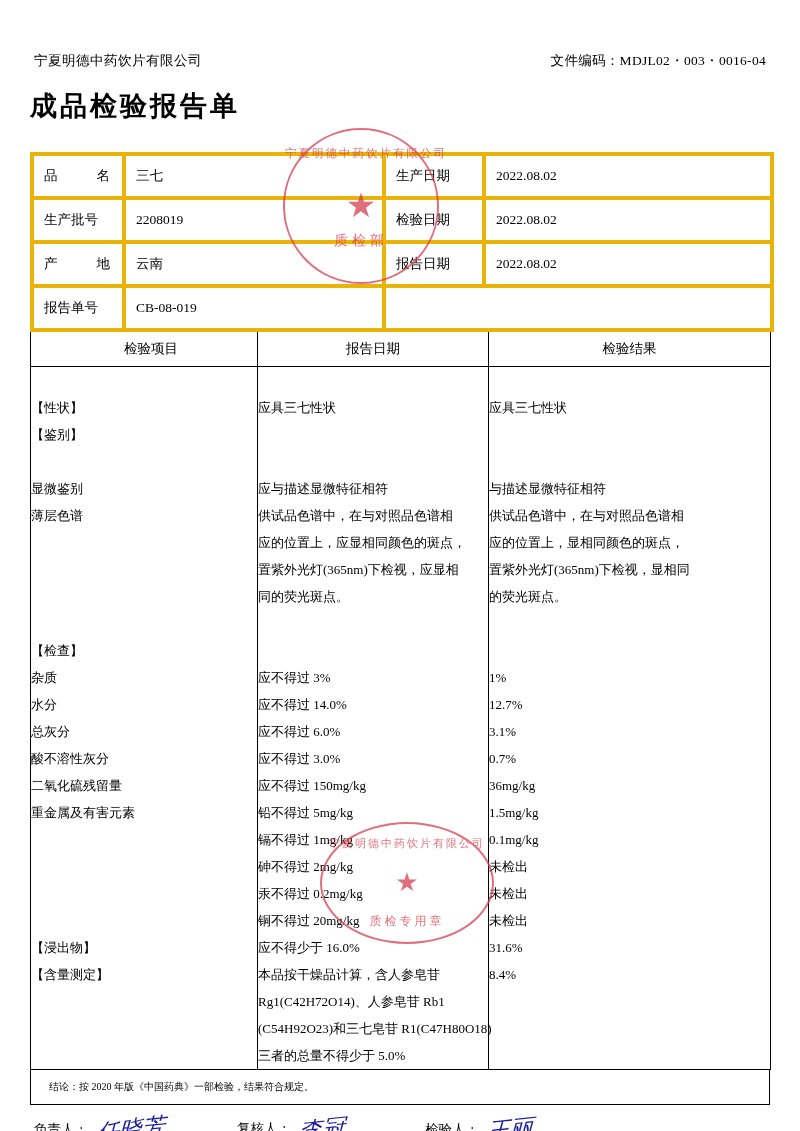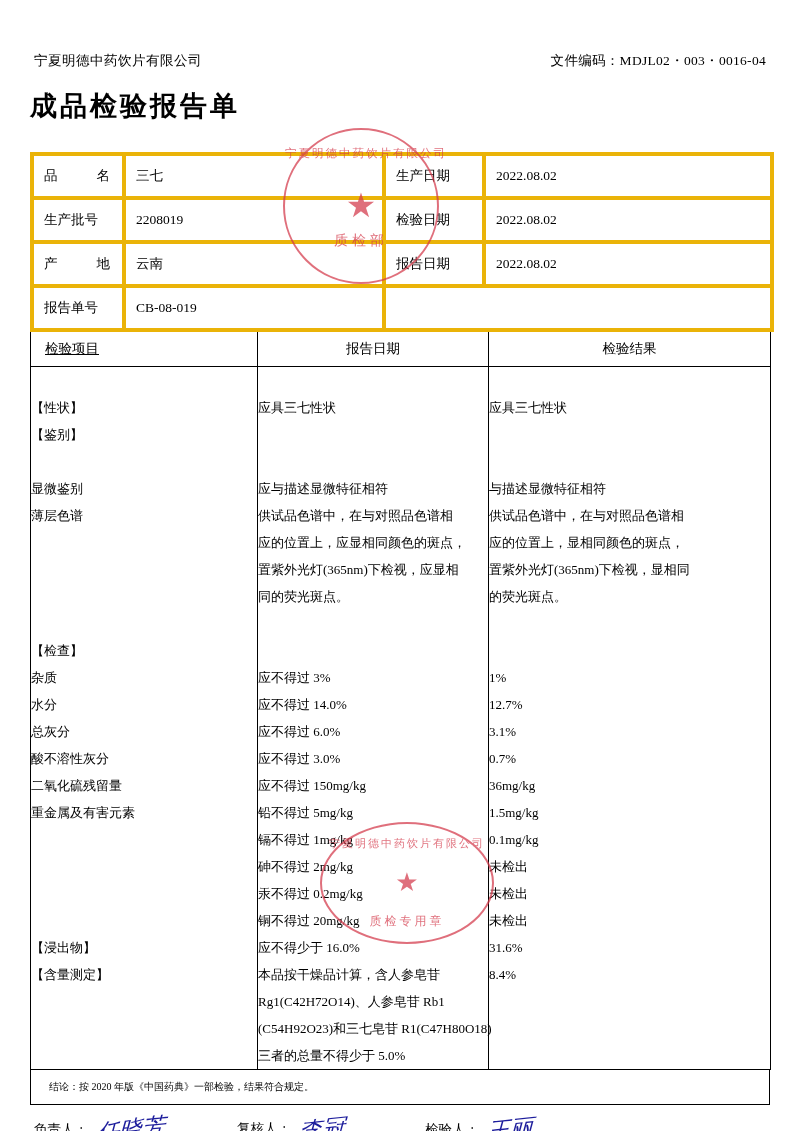--- a/index.html
+++ b/index.html
@@ -83,21 +83,21 @@
   }
   col.r1 { width: 227px; }
   col.r2 { width: 231px; }
   col.r3 { width: 282px; }
 
   .res-head {
     text-align: center;
     padding: 8px 0 8px 0 !important;
     font-size: 13.5px;
   }
-  .res-head.left { text-align: left; padding-left: 14px !important; text-decoration: underline; }
+  .res-head.left { text-align: center; padding-left: 14px !important; }
 
   .cellpad { padding: 10px 10px 10px 14px; }
 
   .line {
     line-height: 27px;
     white-space: nowrap;
   }
   .blank { height: 27px; }
 
   .conclusion {

